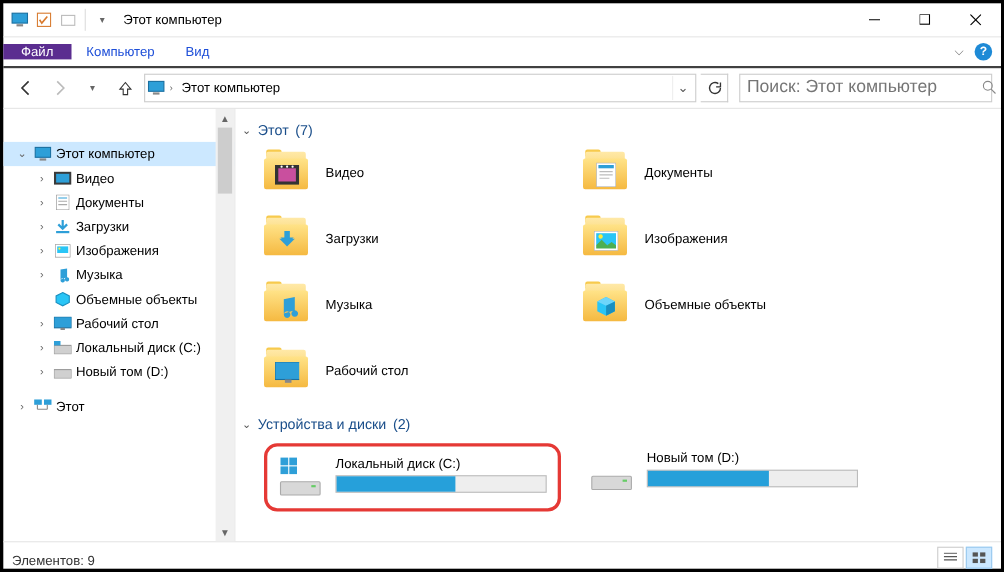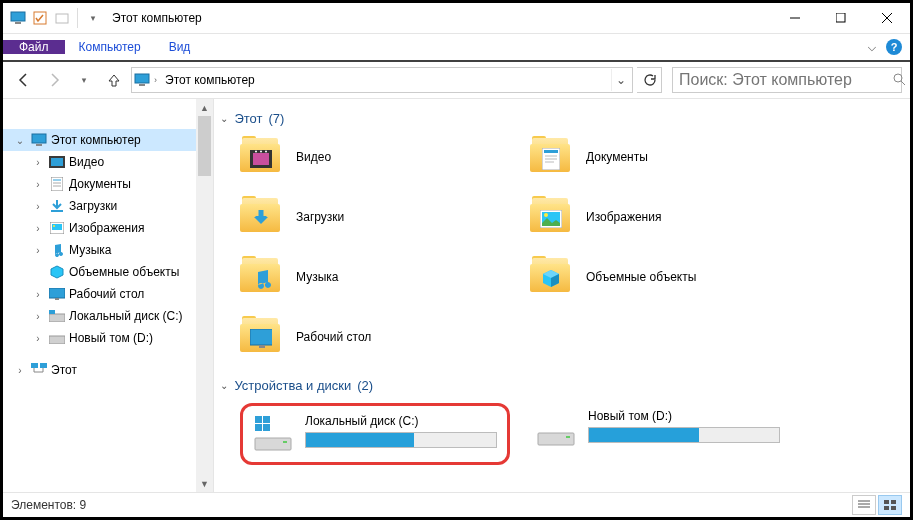--- a/index.html
+++ b/index.html
@@ -52,21 +52,21 @@
   .folder-label{font-size:12px}
   .drives-grid{row-gap:10px}
   .drive-item{display:flex;align-items:flex-start;gap:12px;padding:6px}
   .drive-item.highlighted{border:3px solid #e53935;border-radius:12px;padding:8px 10px}
   .drive-icon{width:40px;height:40px;display:flex;align-items:center;justify-content:center}
   .drive-info{flex:1}
   .drive-name{font-size:12px;margin-bottom:4px}
   .drive-bar{width:190px;height:14px;border:1px solid #bcbcbc;background:#eee;position:relative;margin-bottom:4px}
   .drive-fill{position:absolute;left:0;top:0;bottom:0;background:#26a0da}
   .drive-free{font-size:11px;color:#666}
-  .statusbar{height:24px;border-top:1px solid #e5e5e5;display:flex;align-items:center;padding:0 8px;font-size:12px;color:#333}
+  .statusbar{height:24px;border-top:1px solid #e5e5e5;display:flex;align-items:flex-end;padding:0 8px;font-size:12px;color:#333}
   .statusbar .right{margin-left:auto;display:flex;gap:2px}
   .view-btn{width:22px;height:18px;border:1px solid #ccc;display:flex;align-items:center;justify-content:center}
   .view-btn.active{background:#cce8ff;border-color:#99c9ef}
   .sep-v{width:1px;height:20px;background:#ddd;margin:0 2px}
 </style>
 </head>
 <body>
 
 <div class="window">
 

